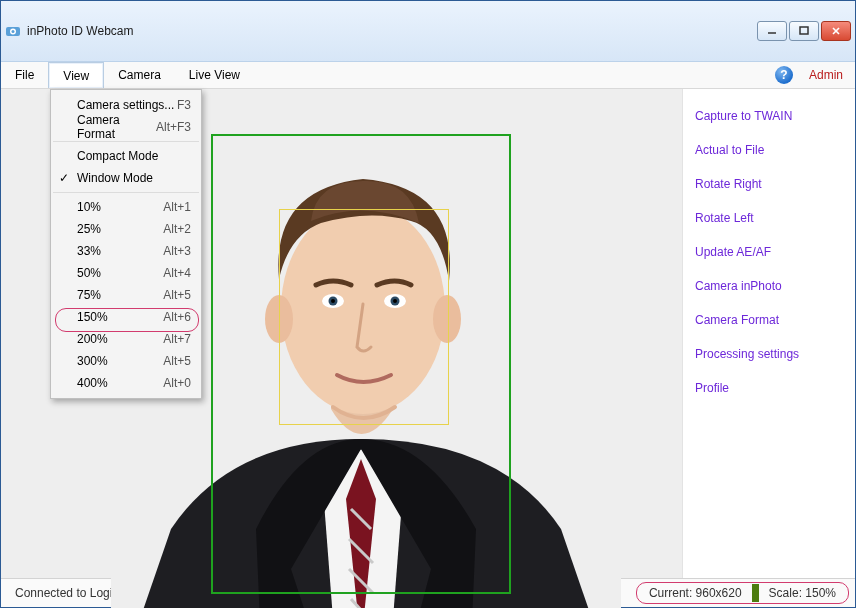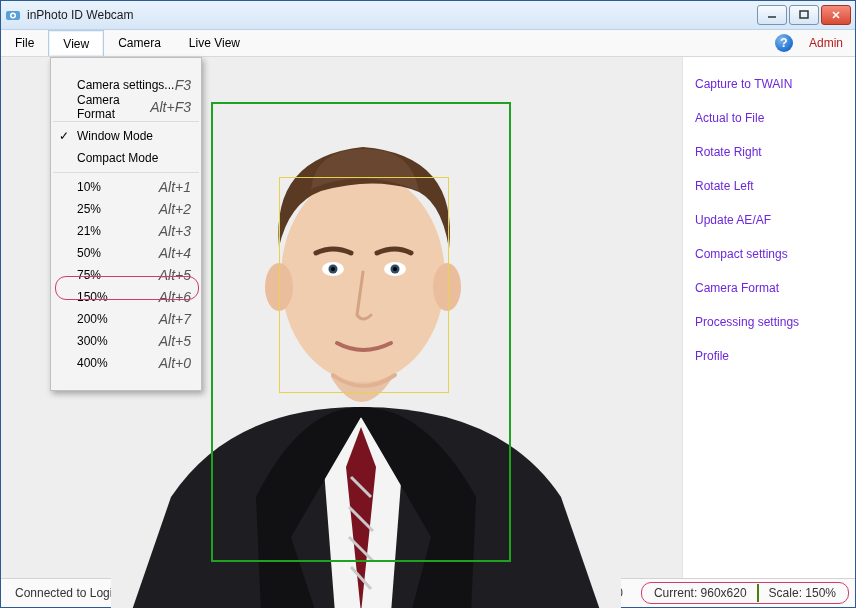--- a/index.html
+++ b/index.html
@@ -19,21 +19,21 @@
     border: 1px solid #2b5a94;
     background: #fff;
     display: flex;
     flex-direction: column;
   }
   .titlebar {
     height: 28px;
     background: linear-gradient(#eaf3fd, #d7e6f7);
     display: flex;
     align-items: center;
-    padding: 0 4px;
+    padding: 16px 4px;
     color: #1b1b1b;
     border-bottom: 1px solid #bcd2ea;
   }
   .titlebar .app-icon {
     width: 16px; height:16px; margin-right:6px;
     display:flex; align-items:center; justify-content:center;
   }
   .titlebar .title { flex: 0 0 auto; font-size: 12px; }
   .titlebar .spacer { flex: 1; }
   .win-btns { display: flex; gap: 2px; }
@@ -131,32 +131,32 @@
   .side-panel .side-link { color:#6d28d9; cursor:default; }
   
   .dropdown {
     position:absolute;
     left:49px;
     top:0px;
     width:150px;
     background:#f4f4f4;
     border:1px solid #bfbfbf;
     box-shadow: 2px 3px 6px rgba(0,0,0,0.3);
-    padding:16px 0;
+    padding:4px 0;
     z-index:10;
   }
   .dropdown .dd-row {
     display:flex;
     align-items:center;
     height:22px;
     padding:0 10px 0 26px;
     color:#000;
     position:relative;
   }
-  .dropdown .dd-row .shortcut { margin-left:auto; color:#555; font-size:14px;font-style:italic;}
+  .dropdown .dd-row .shortcut { margin-left:auto; color:#555; font-size:12px;}
   .dropdown .sep { height:1px; background:#dcdcdc; margin:3px 2px; }
   .dropdown .dd-row.checked::before {
     content:"✓";
     position:absolute;
     left:8px;
     color:#000;
   }
   .dd-highlight {
     position:absolute;
     left:4px;
@@ -190,21 +190,21 @@
     display:flex;
     align-items:center;
     height:20px;
     border:1.5px solid #d23b6e;
     border-radius:10px;
     padding:0 2px;
     margin-left:6px;
   }
   .statusbar .sb-pill-group .sb-pill{
     padding:0 10px;
-    border-right:2px solid #4d7c0f;
+    border-right:7px solid #4d7c0f;
     height:18px;
     display:flex; align-items:center;
   }
   .statusbar .sb-pill-group .sb-pill:last-child{ border-right:none;}
 </style>
 </head>
 <body>
 
 <div class="window">
 
@@ -305,37 +305,37 @@
       <div class="dropdown">
         <div class="dd-row">
           <span>Camera settings...</span>
           <span class="shortcut">F3</span>
         </div>
         <div class="dd-row">
           <span>Camera Format</span>
           <span class="shortcut">Alt+F3</span>
         </div>
         <div class="sep"></div>
+        <div class="dd-row">
+          <span>Compact Mode</span>
+        </div>
         <div class="dd-row checked">
           <span>Window Mode</span>
         </div>
-        <div class="dd-row">
-          <span>Compact Mode</span>
-        </div>
         <div class="sep"></div>
         <div class="dd-row">
           <span>10%</span>
           <span class="shortcut">Alt+1</span>
         </div>
         <div class="dd-row">
           <span>25%</span>
           <span class="shortcut">Alt+2</span>
         </div>
         <div class="dd-row">
-          <span>21%</span>
+          <span>33%</span>
           <span class="shortcut">Alt+3</span>
         </div>
         <div class="dd-row">
           <span>50%</span>
           <span class="shortcut">Alt+4</span>
         </div>
         <div class="dd-row">
           <span>75%</span>
           <span class="shortcut">Alt+5</span>
         </div>
@@ -358,21 +358,21 @@
         </div>
       </div>
     </div>
 
     <div class="side-panel">
       <div class="side-link">Capture to TWAIN</div>
       <div class="side-link">Actual to File</div>
       <div class="side-link">Rotate Right</div>
       <div class="side-link">Rotate Left</div>
       <div class="side-link">Update AE/AF</div>
-      <div class="side-link">Compact settings</div>
+      <div class="side-link">Camera inPhoto</div>
       <div class="side-link">Camera Format</div>
       <div class="side-link">Processing settings</div>
       <div class="side-link">Profile</div>
     </div>
   </div>
 
   <div class="statusbar">
     <div class="sb-left">Connected to Logitech HD Pro Webcam C920</div>
     <div class="sb-fill"></div>
     <div class="sb-box">Original: 640x480</div>

